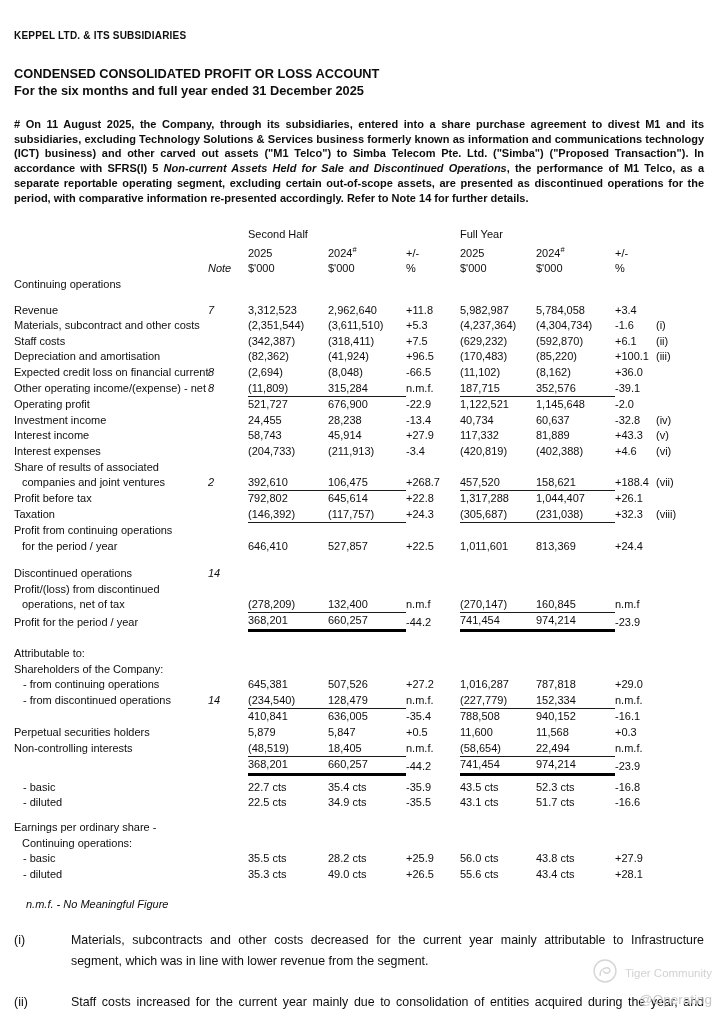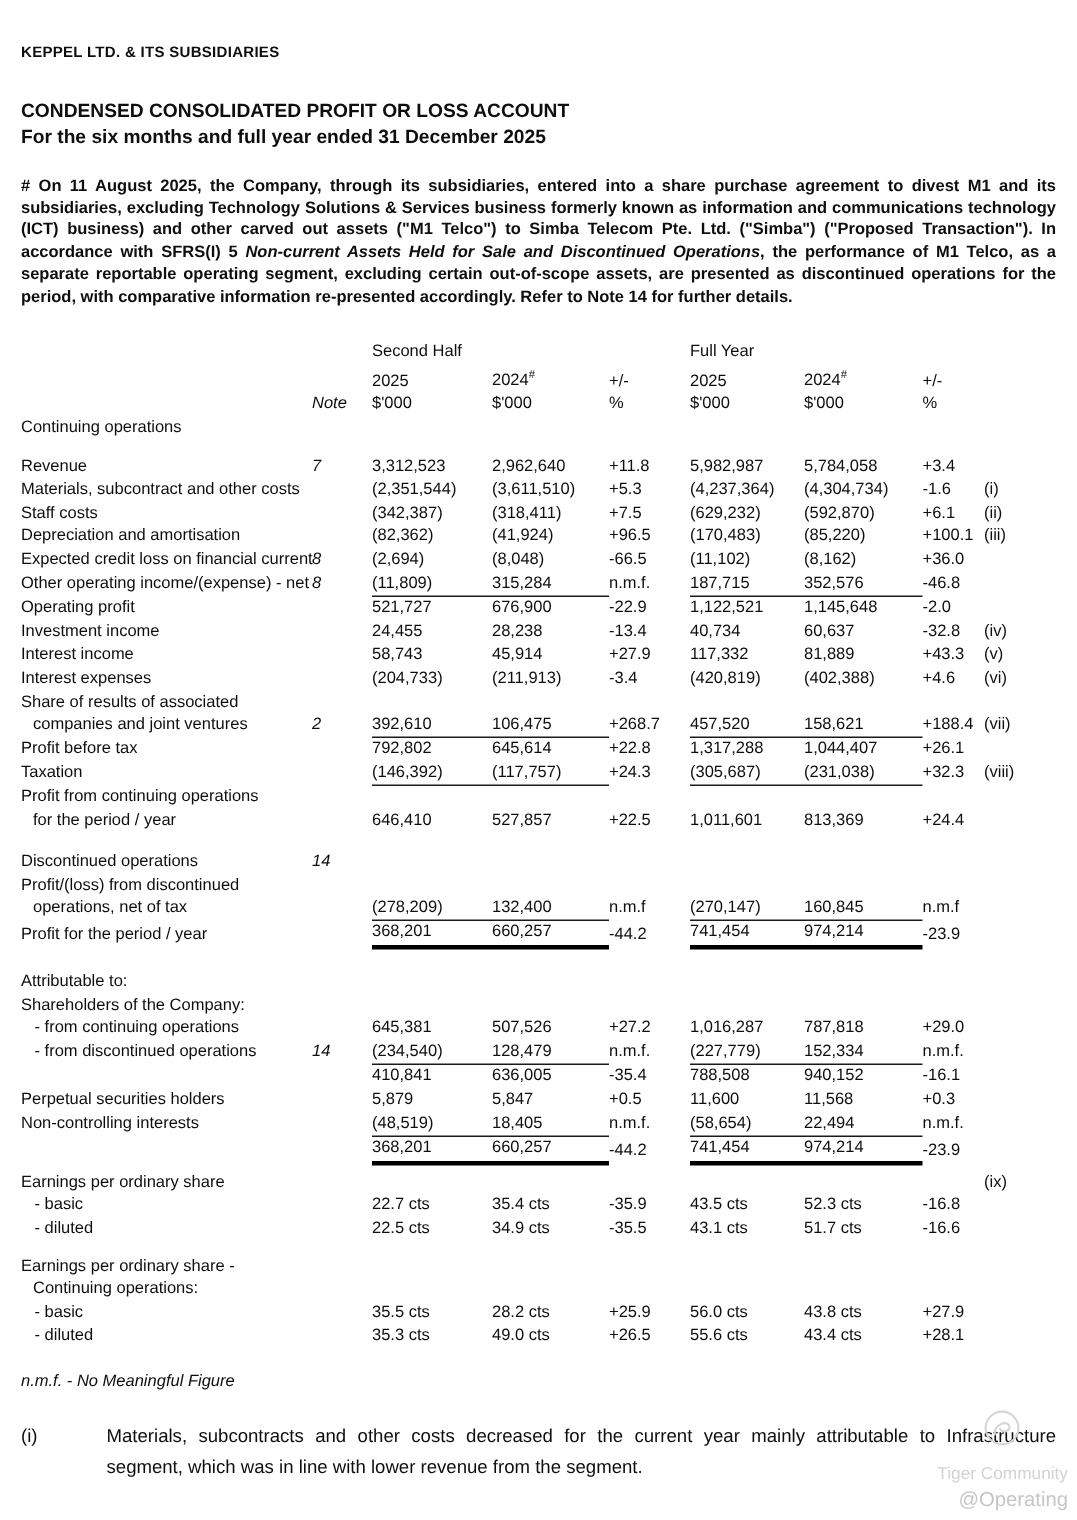--- a/index.html
+++ b/index.html
@@ -30,26 +30,26 @@
   .hnum-reg{text-align:right;font-weight:normal;}
   .hnum-reg sup{font-size:7.5px;}
   .note-col{text-align:center;font-style:italic;}
   .num{text-align:right;} .pct{text-align:right;}
   .b{font-weight:bold;}
   .ref-col{padding-left:8px;}
   .ul{border-bottom:1px solid #1a1a1a;}
   .thick{border-bottom:3px solid #000;}
   .lab .l2{padding-left:8px;}
   .lab .ind{padding-left:9px;}
-  .nmf{font-style:italic;font-size:11px;margin:16px 0 0 0;}
+  .nmf{font-style:italic;font-size:11px;margin:16px 0 0 12px;}
   .fnote{display:flex;margin-top:20px;font-size:12.4px;line-height:21px;}
   .fnote .ref{width:57px;flex:none;}
   .fnote .txt{flex:1;text-align:justify;}
   .wm{position:absolute;right:6px;bottom:6px;text-align:right;}
-  .wm-top{display:flex;align-items:center;justify-content:flex-end;gap:6px;flex-direction:column;}
+  .wm-top{display:flex;align-items:center;justify-content:flex-end;gap:6px;}
   .wm-name{font-size:11.5px;color:#d2d2d2;}
   .wm-handle{font-size:13.5px;color:#c6c6c6;margin-top:3px;}
 </style>
 </head>
 <body>
 
 <div class="page">
 
   <p class="company">KEPPEL LTD. &amp; ITS SUBSIDIARIES</p>
 
@@ -199,21 +199,21 @@
           <td class="lab">
             <div class="">Other operating income/(expense) - net</div>
           </td>
           <td class="note-col">8</td>
           <td class="num b ul">(11,809)</td>
           <td class="num ul">315,284</td>
           <td class="pct">n.m.f.</td>
           <td></td>
           <td class="num b ul">187,715</td>
           <td class="num ul">352,576</td>
-          <td class="pct">-46.8</td>
+          <td class="pct">-39.1</td>
           <td class="ref-col"></td>
         </tr>
         <tr>
           <td class="lab b">
             <div class="">Operating profit</div>
           </td>
           <td class="note-col"></td>
           <td class="num b">521,727</td>
           <td class="num">676,900</td>
           <td class="pct">-22.9</td>
@@ -479,34 +479,20 @@
           <td class="num thick">660,257</td>
           <td class="pct">-44.2</td>
           <td></td>
           <td class="num b thick">741,454</td>
           <td class="num thick">974,214</td>
           <td class="pct">-23.9</td>
           <td class="ref-col"></td>
         </tr>
         <tr>
           <td colspan="10" style="height: 4px; line-height: 4px;"></td>
-        </tr>
-        <tr>
-          <td class="lab">
-            <div class="">Earnings per ordinary share</div>
-          </td>
-          <td class="note-col"></td>
-          <td class="num b"></td>
-          <td class="num"></td>
-          <td class="pct"></td>
-          <td></td>
-          <td class="num b"></td>
-          <td class="num"></td>
-          <td class="pct"></td>
-          <td class="ref-col">(ix)</td>
         </tr>
         <tr>
           <td class="lab">
             <div class="ind">- basic</div>
           </td>
           <td class="note-col"></td>
           <td class="num b">22.7 cts</td>
           <td class="num">35.4 cts</td>
           <td class="pct">-35.9</td>
           <td></td>

